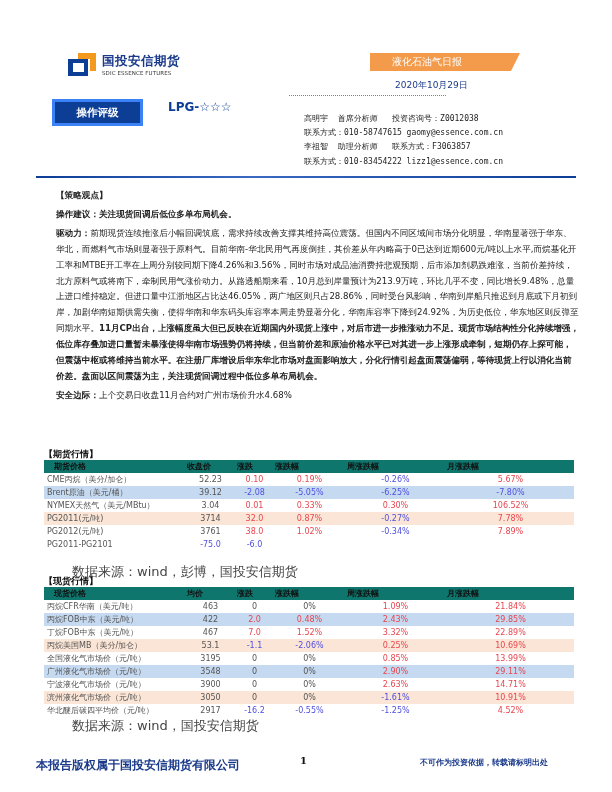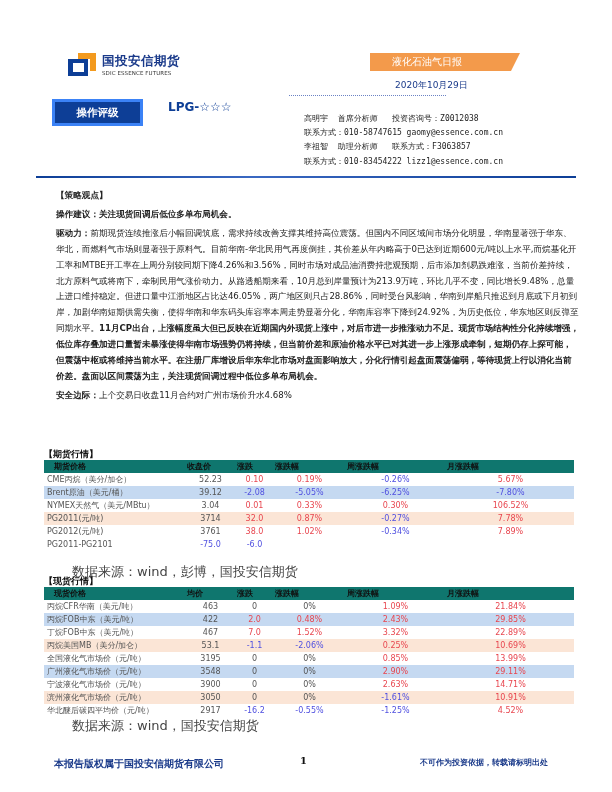--- a/index.html
+++ b/index.html
@@ -43,21 +43,21 @@
   .hdr { background:#0f766e; }
   .peach { background:#fbe5d6; }
   .blue { background:#c5d9f1; }
   .r { color:#e8464f; }
   .g { color:#5050e0; }
   .k { color:#555; }
   .num { text-align:center; }
   .src { font-size:13px; color:#444; position:absolute; left:44px;padding-left:28px; }
 
   
-  .footer-left { left:54px; top:757px; font-size:10px; font-weight:bold; color:#1a3a8a; }
+  .footer-left { left:36px; top:757px; font-size:12px; font-weight:bold; color:#1a3a8a; }
   .footer-page { left:300px; top:755px; font-size:10px; font-weight:bold; font-family:"DejaVu Serif", serif; color:#111; }
   .footer-right { left:420px; top:757px; font-size:8px; font-weight:bold; color:#1a3a8a; }
 </style>
 </head>
 <body>
 
 <svg class="abs logo" viewBox="0 0 32 26">
   <rect x="2" y="7" width="20" height="17" fill="#0d3e96"></rect>
   <rect x="7" y="11" width="11" height="9" fill="#ffffff"></rect>
   <polygon points="12,1 30,1 30,19 24,19 24,7 12,7" fill="#f39a1e"></polygon>

